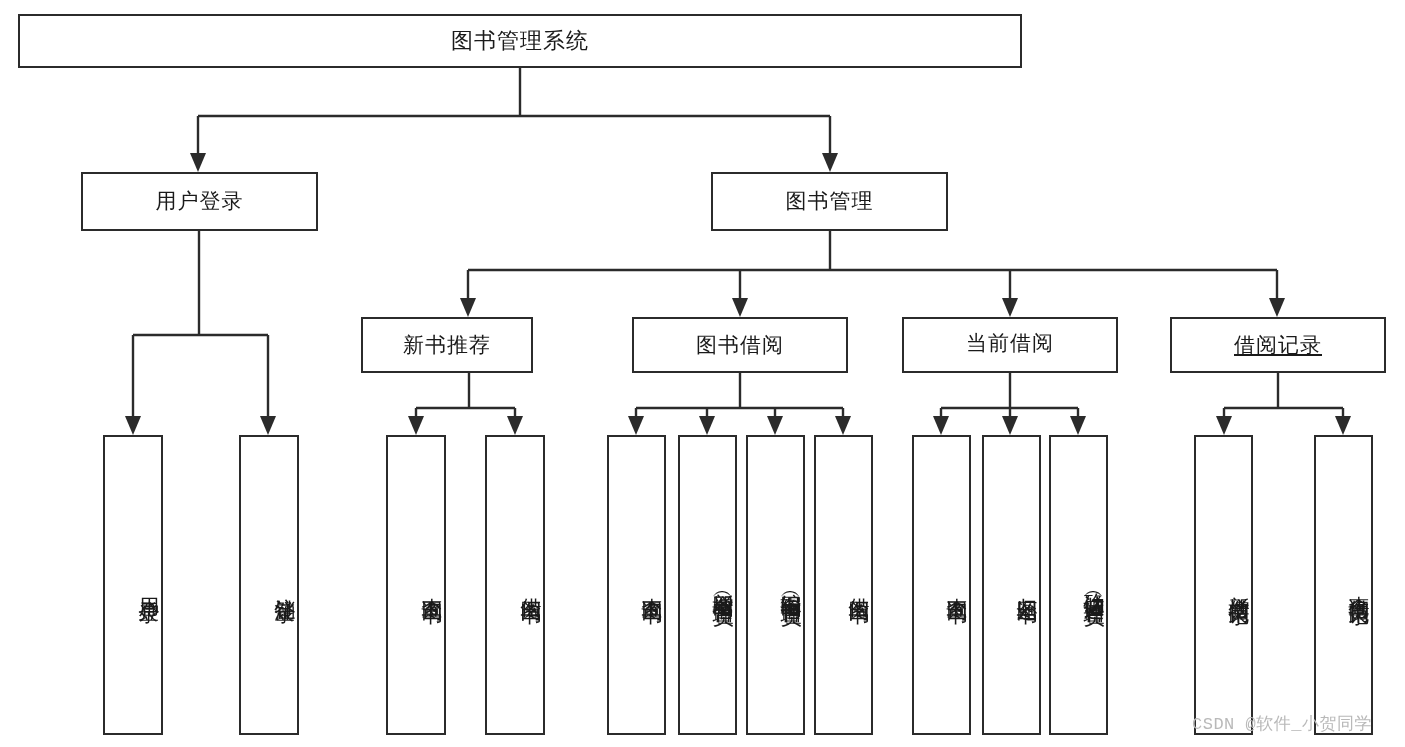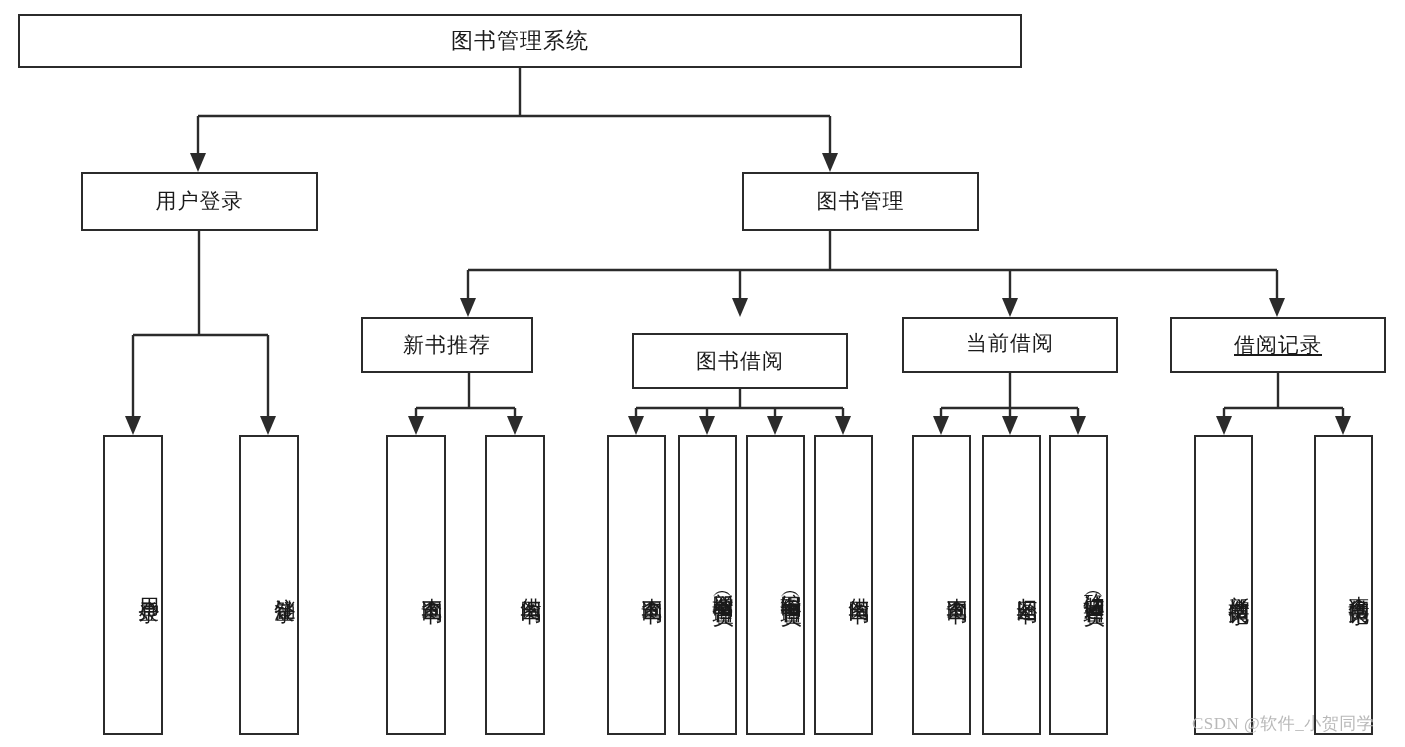--- a/index.html
+++ b/index.html
@@ -57,21 +57,21 @@
     text-orientation:upright;
     text-align:start;
   }
   .watermark{
     position:absolute;
     left:1192px;top:712px;
     font-size:17px;
     color:#b9b9b9;
     letter-spacing:0.5px;
     white-space:nowrap;
-    font-family:Liberation Serif, serif;
+    font-family:Liberation Mono, monospace;
   }
   svg.links{
     position:absolute;
     left:0;top:0;
     width:1405px;height:747px;
     pointer-events:none;
   }
   svg.links path, svg.links line{
     stroke:#2b2b2b;
     stroke-width:2.4;
@@ -147,28 +147,28 @@
     <polygon points="1335,416 1351,416 1343,435"></polygon>
   </svg>
 
   <div class="node horiz root" style="left:18px;top:14px;width:1004px;height:54px;">
     <span class="label">图书管理系统</span>
   </div>
 
   <div class="node horiz" style="left:81px;top:172px;width:237px;height:59px;">
     <span class="label">用户登录</span>
   </div>
-  <div class="node horiz" style="left:742px;top:172px;width:237px;height:59px;">
+  <div class="node horiz" style="left:711px;top:172px;width:237px;height:59px;">
     <span class="label">图书管理</span>
   </div>
 
   <div class="node horiz" style="left:361px;top:317px;width:172px;height:56px;">
     <span class="label">新书推荐</span>
   </div>
-  <div class="node horiz" style="left:632px;top:317px;width:216px;height:56px;margin-top:16px;">
+  <div class="node horiz" style="left:632px;top:317px;width:216px;height:56px;">
     <span class="label">图书借阅</span>
   </div>
   <div class="node horiz" style="left:902px;top:317px;width:216px;height:56px;font-family:Liberation Mono, monospace;">
     <span class="label">当前借阅</span>
   </div>
   <div class="node horiz" style="left:1170px;top:317px;width:216px;height:56px;text-decoration:underline;">
     <span class="label">借阅记录</span>
   </div>
 
   <div class="node vert" style="left:103px;top:435px;width:60px;height:300px;">

